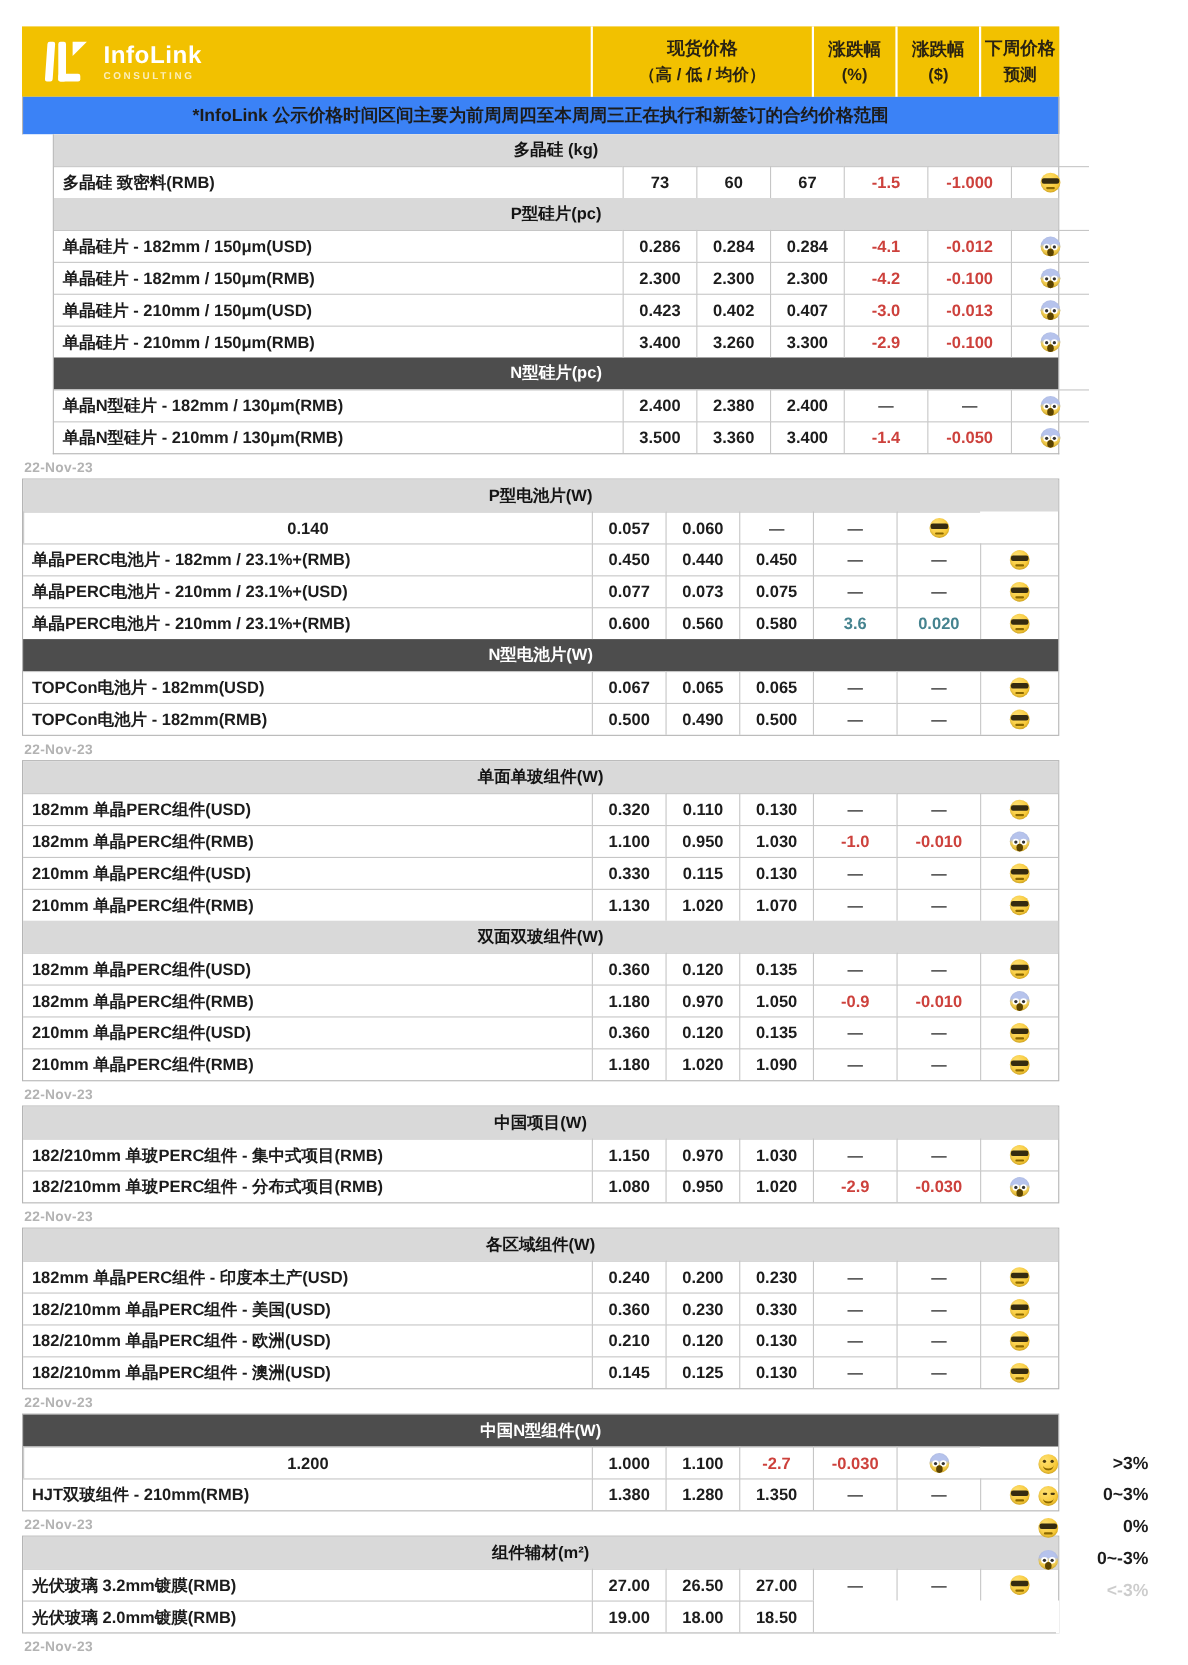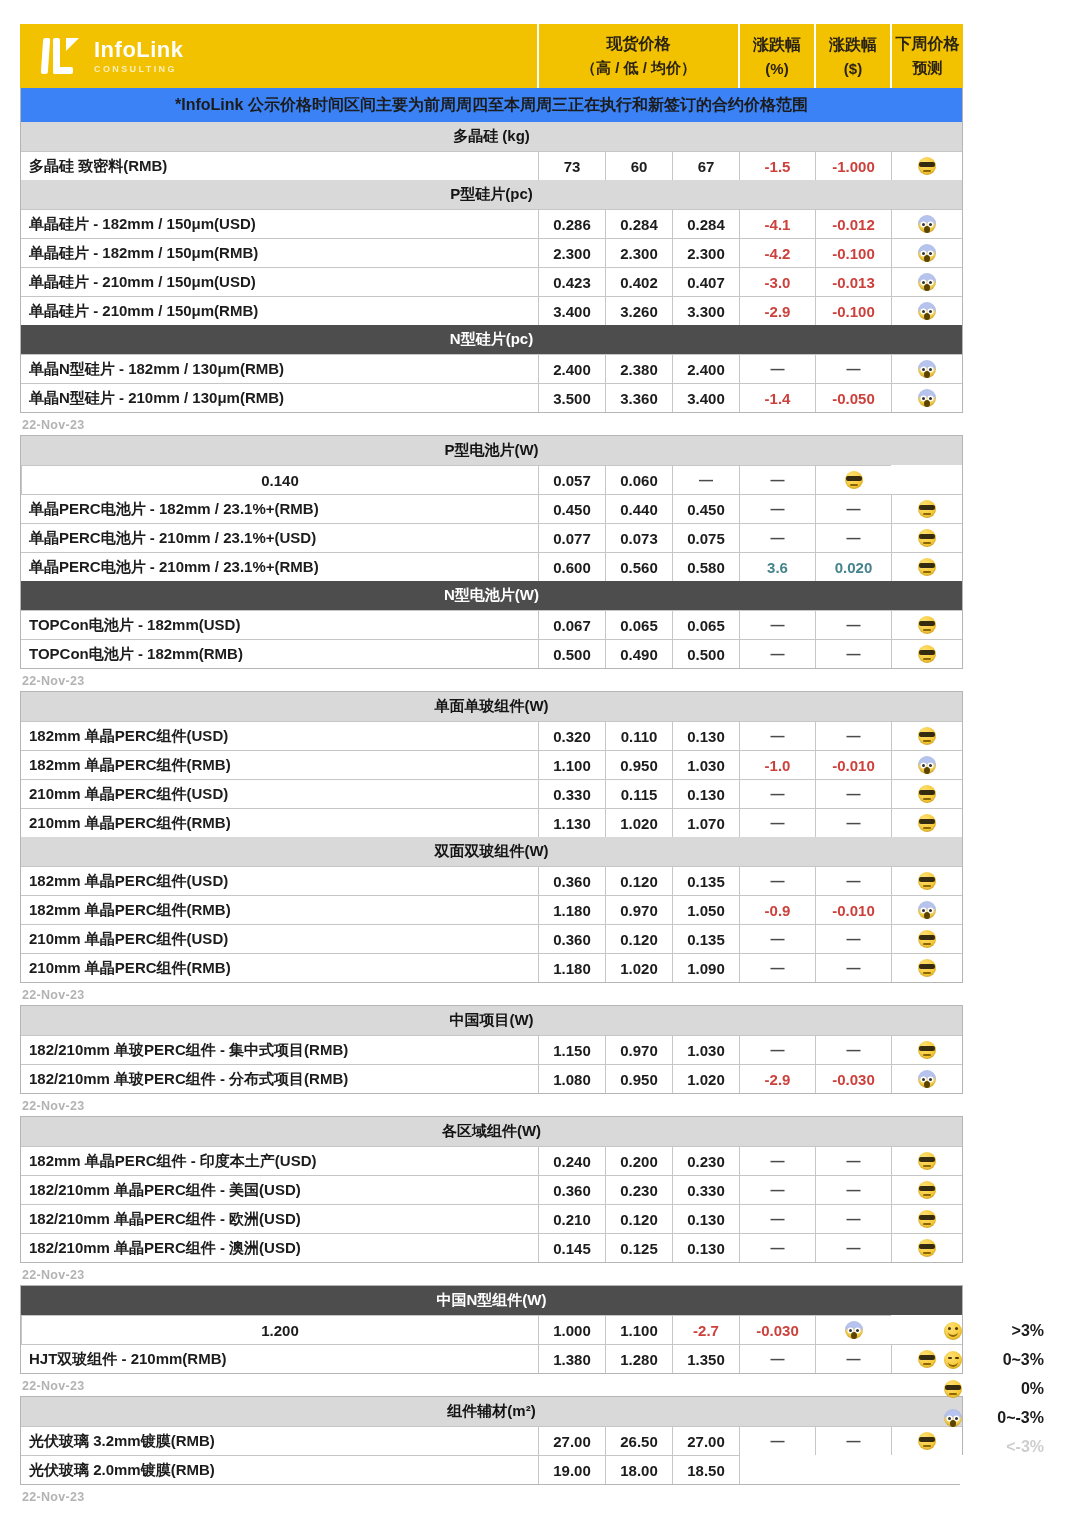--- a/index.html
+++ b/index.html
@@ -49,21 +49,21 @@
 
   
   .note{
     height:34px;display:flex;align-items:center;justify-content:center;
     font-size:16px;font-weight:bold;background:#3b82f6;
     border-left:1px solid var(--outer);border-right:1px solid var(--outer);
   }
 
   
   .block{border:1px solid var(--outer);position:relative;background:#fff;}
-  .block.first{border-top:none;}
+  .block.first{border-top:none;margin-left:28px;}
   .sec{
     height:29px;display:flex;align-items:center;justify-content:center;
     font-size:15px;font-weight:bold;
   }
   .sec.light{background:var(--sec-light);color:#141414;}
   .sec.dark{background:var(--sec-dark);color:#ffffff;}
   .row{display:grid;grid-template-columns:517px 67px 67px 67px 76px 76px 71px;height:29px;}
   .c{
     display:flex;align-items:center;justify-content:center;
     border-left:1px solid var(--line);border-top:1px solid var(--line);

